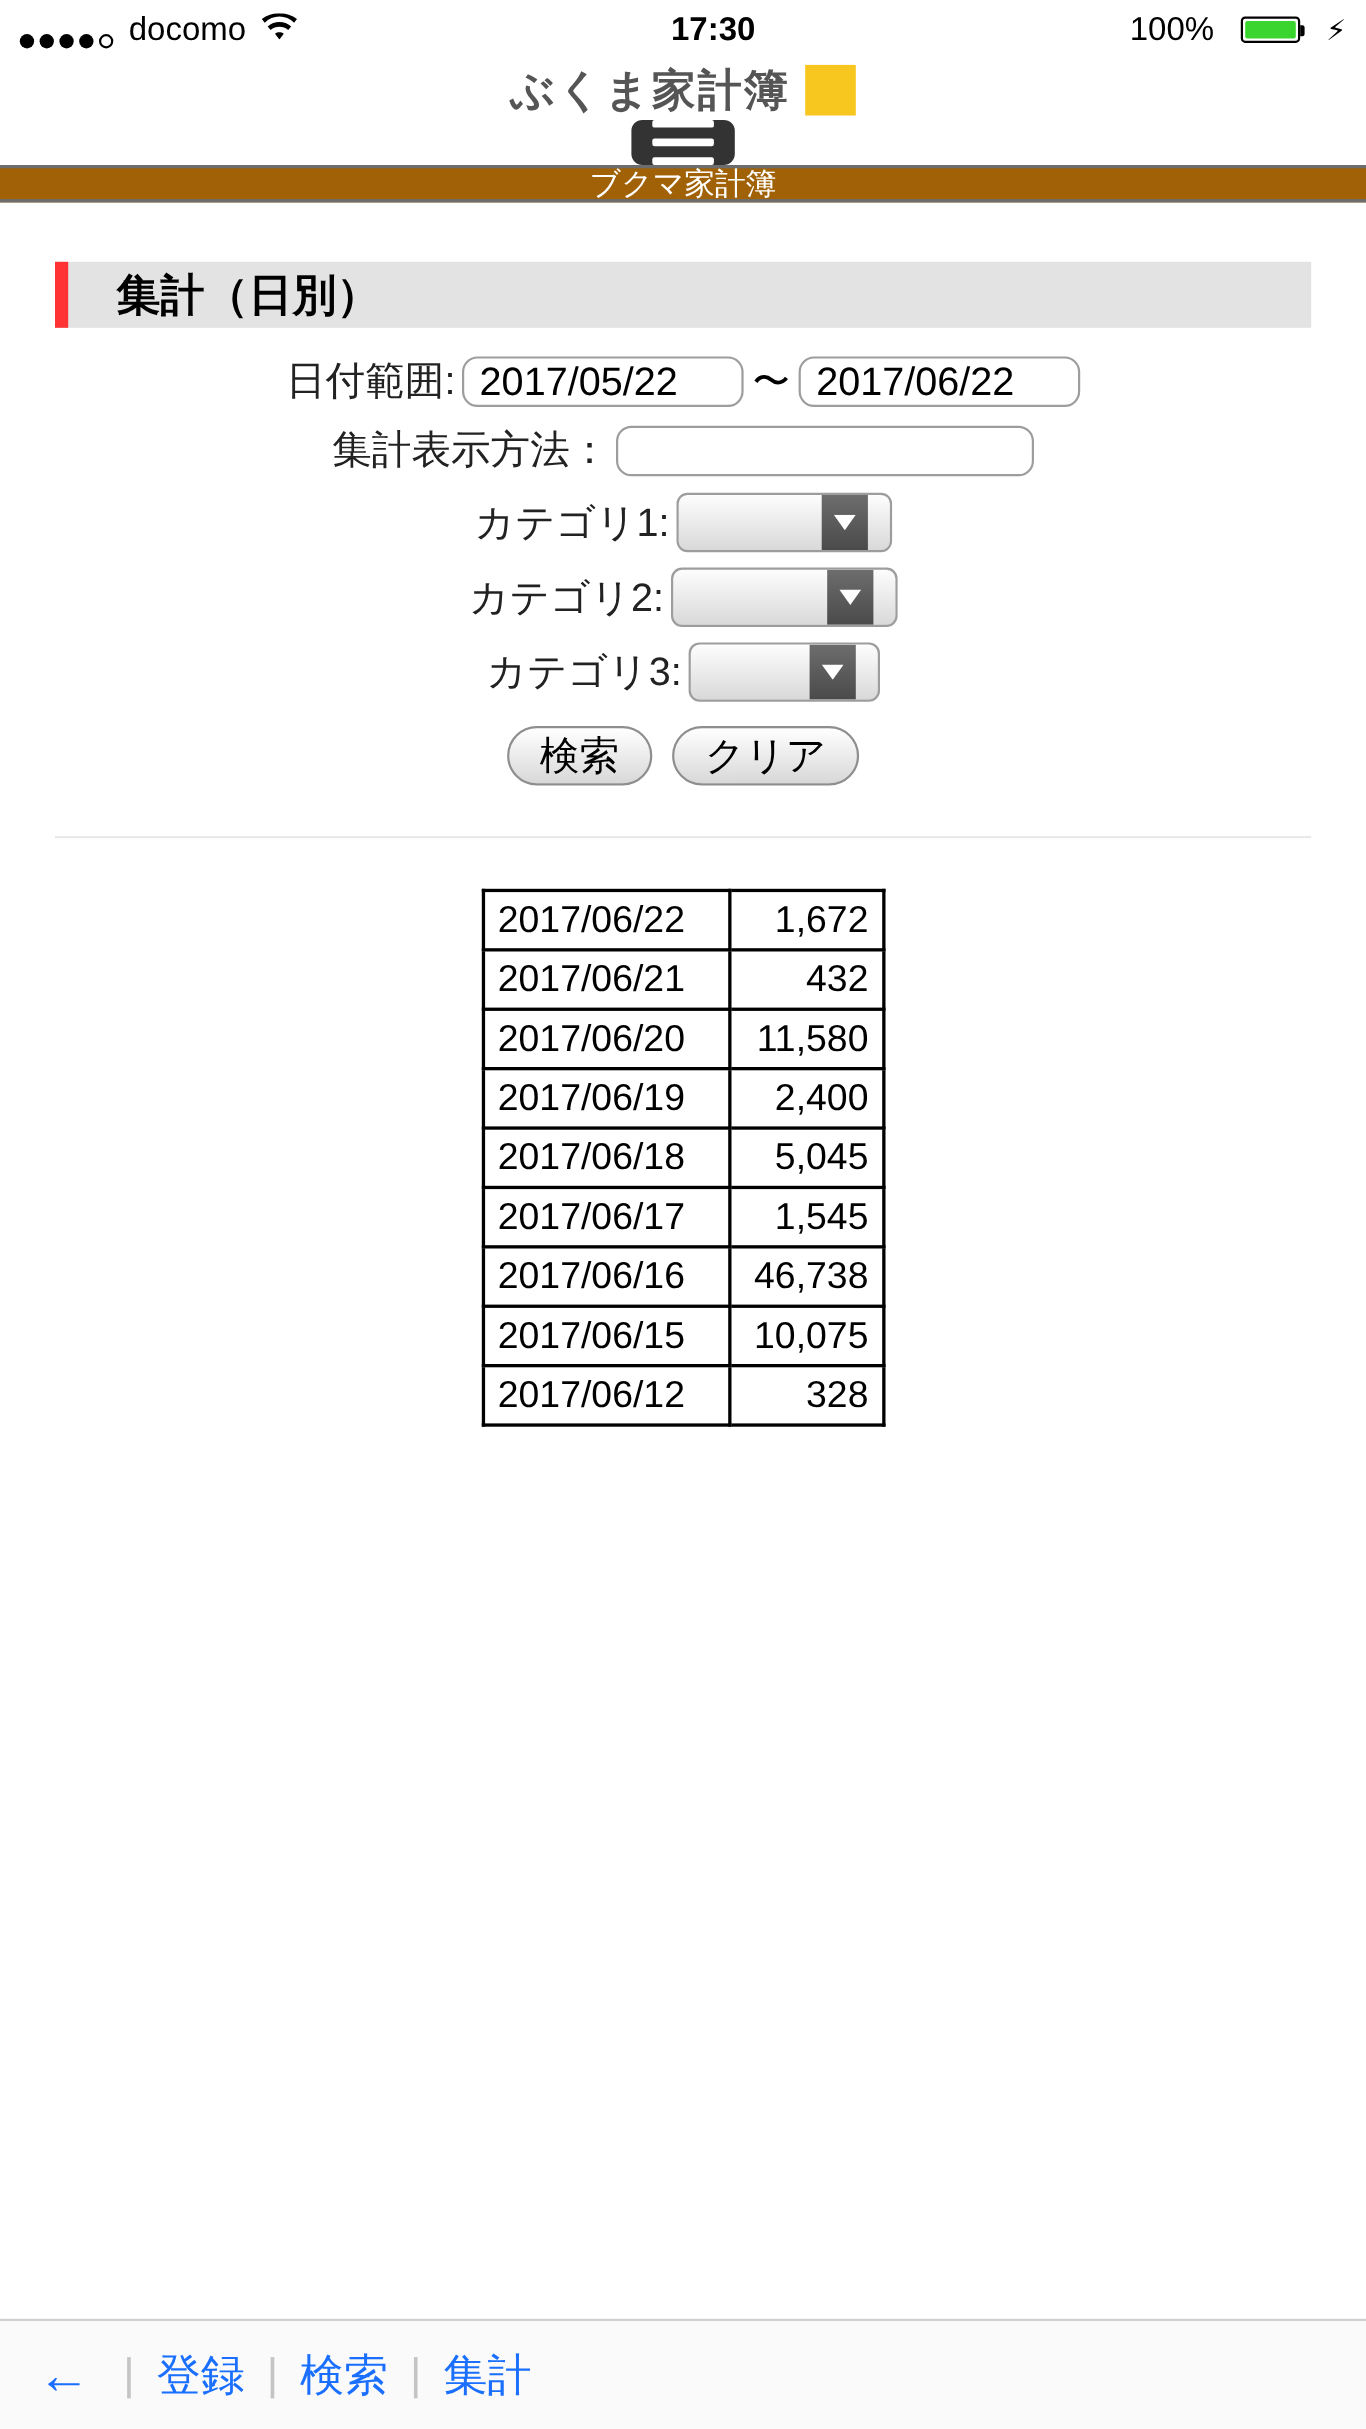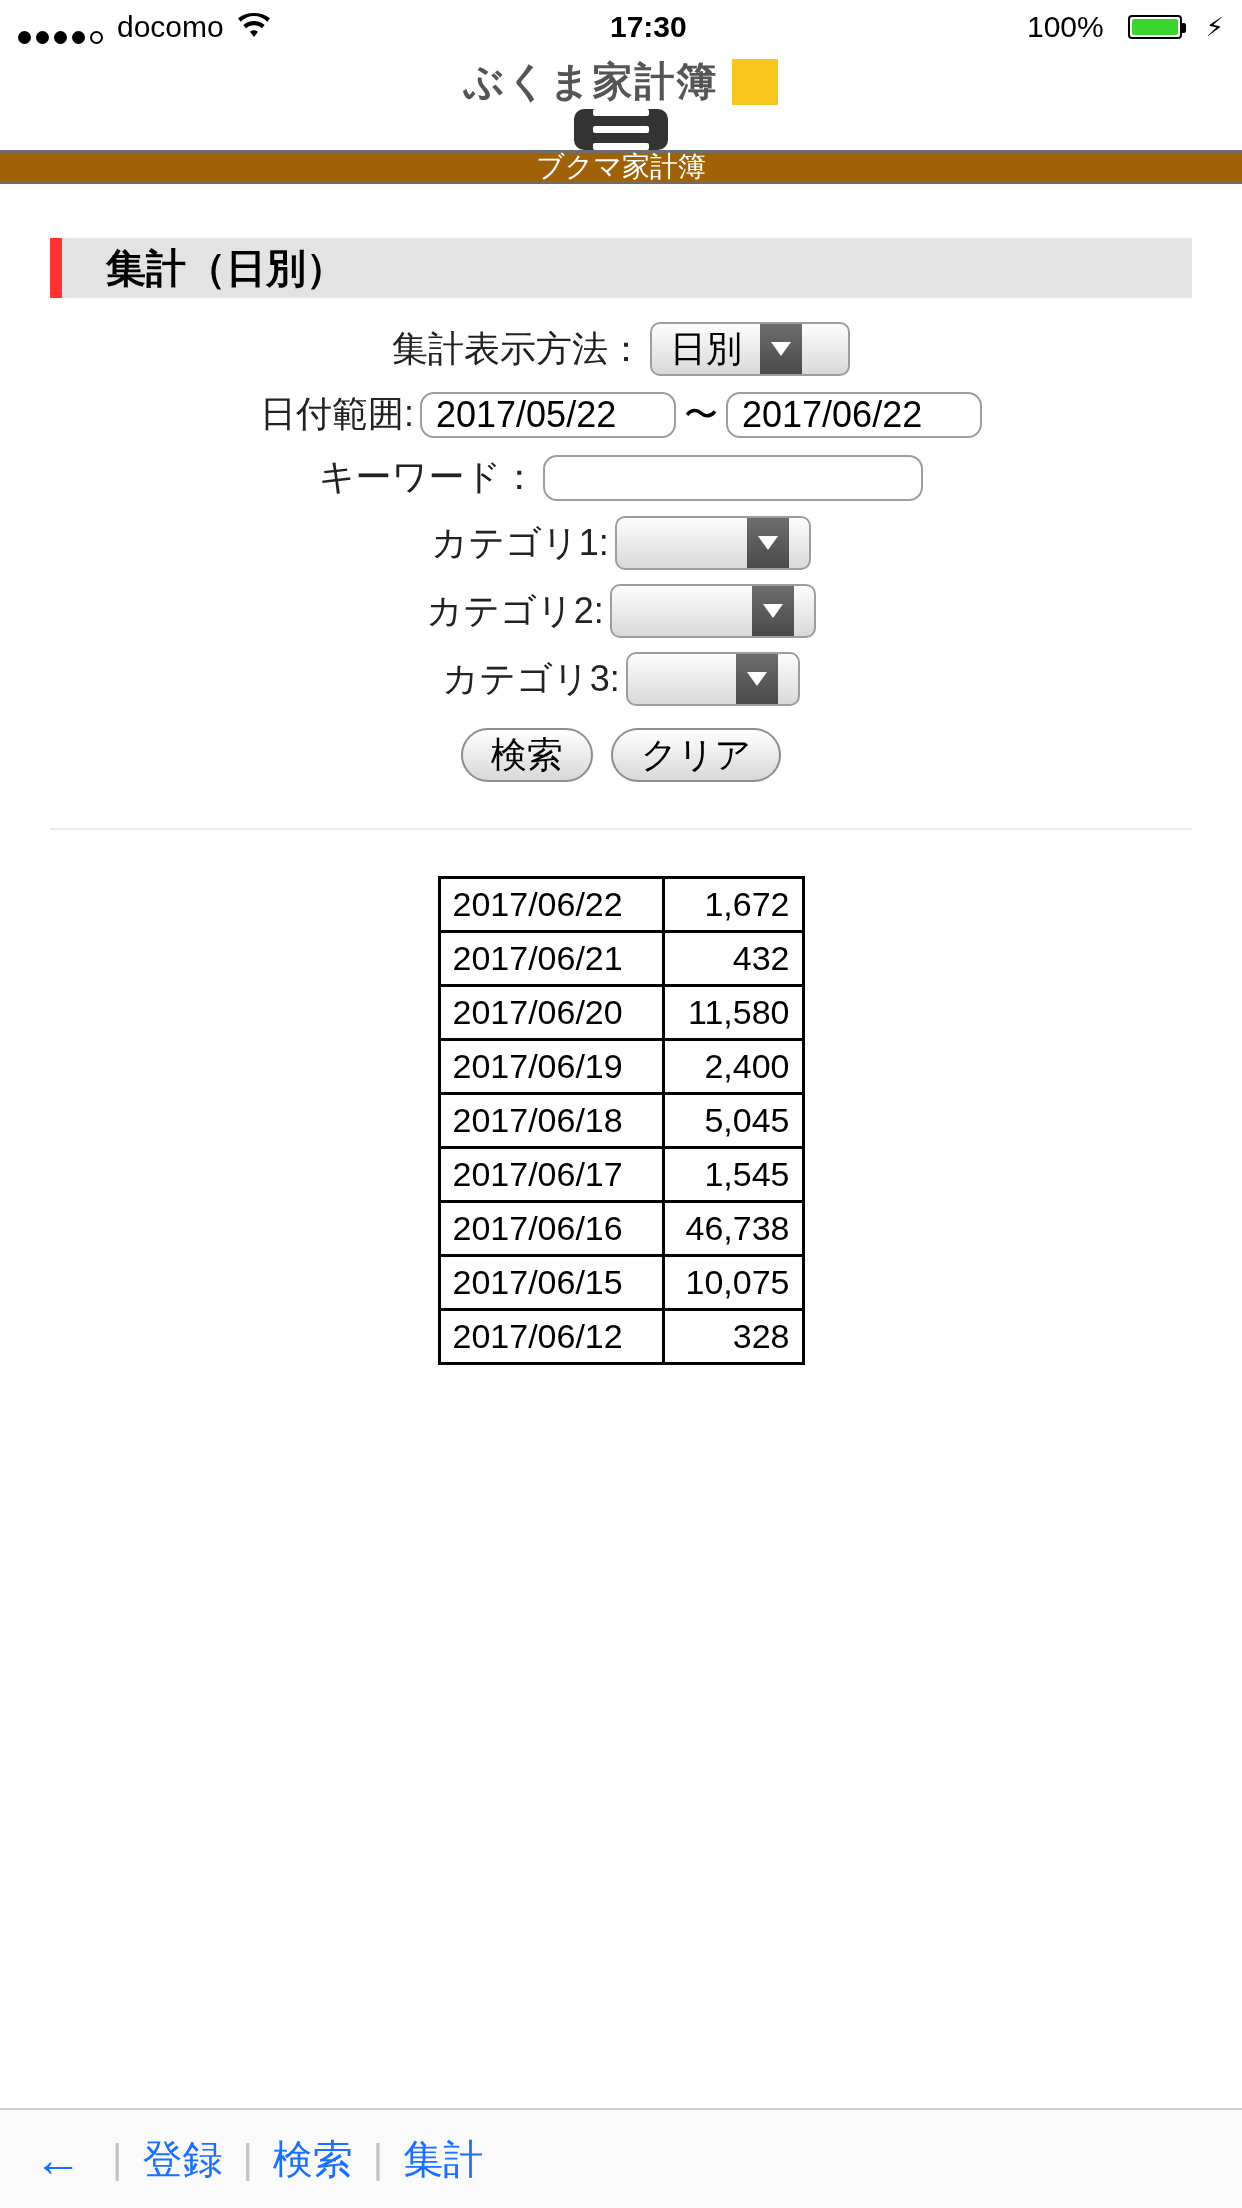--- a/index.html
+++ b/index.html
@@ -108,45 +108,34 @@
 <div class="gray-bar">
   <span>ブクマ家計簿</span>
 </div>
 
 <div class="main">
   <div class="section-title">
     <span>集計（日別）</span>
   </div>
 
   <div class="form">
-    <div class="row">
-      <label>集計表示方法：</label>
-      <div class="select" style="min-width:200px;">
-        <span class="sel-text">日別</span>
-        <span class="sel-arrow">
-            <svg viewBox="0 0 20 14">
-              <polygon points="0,0 20,0 10,14" fill="#fff"></polygon>
-            </svg>
-          </span>
-      </div>
-    </div>
 
     <div class="row">
       <label>日付範囲:</label>
       <div class="textbox" style="width:256px;">
         <span>2017/05/22</span>
       </div>
       <span class="tilde">〜</span>
       <div class="textbox" style="width:256px;">
         <span>2017/06/22</span>
       </div>
     </div>
 
     <div class="row">
-      <label>キーワード：</label>
+      <label>集計表示方法：</label>
       <div class="textbox" style="width:380px;">
         <span></span>
       </div>
     </div>
 
     <div class="row">
       <label>カテゴリ1:</label>
       <div class="select" style="min-width:196px;">
         <span class="sel-text" style="min-width:130px;"></span>
         <span class="sel-arrow">

